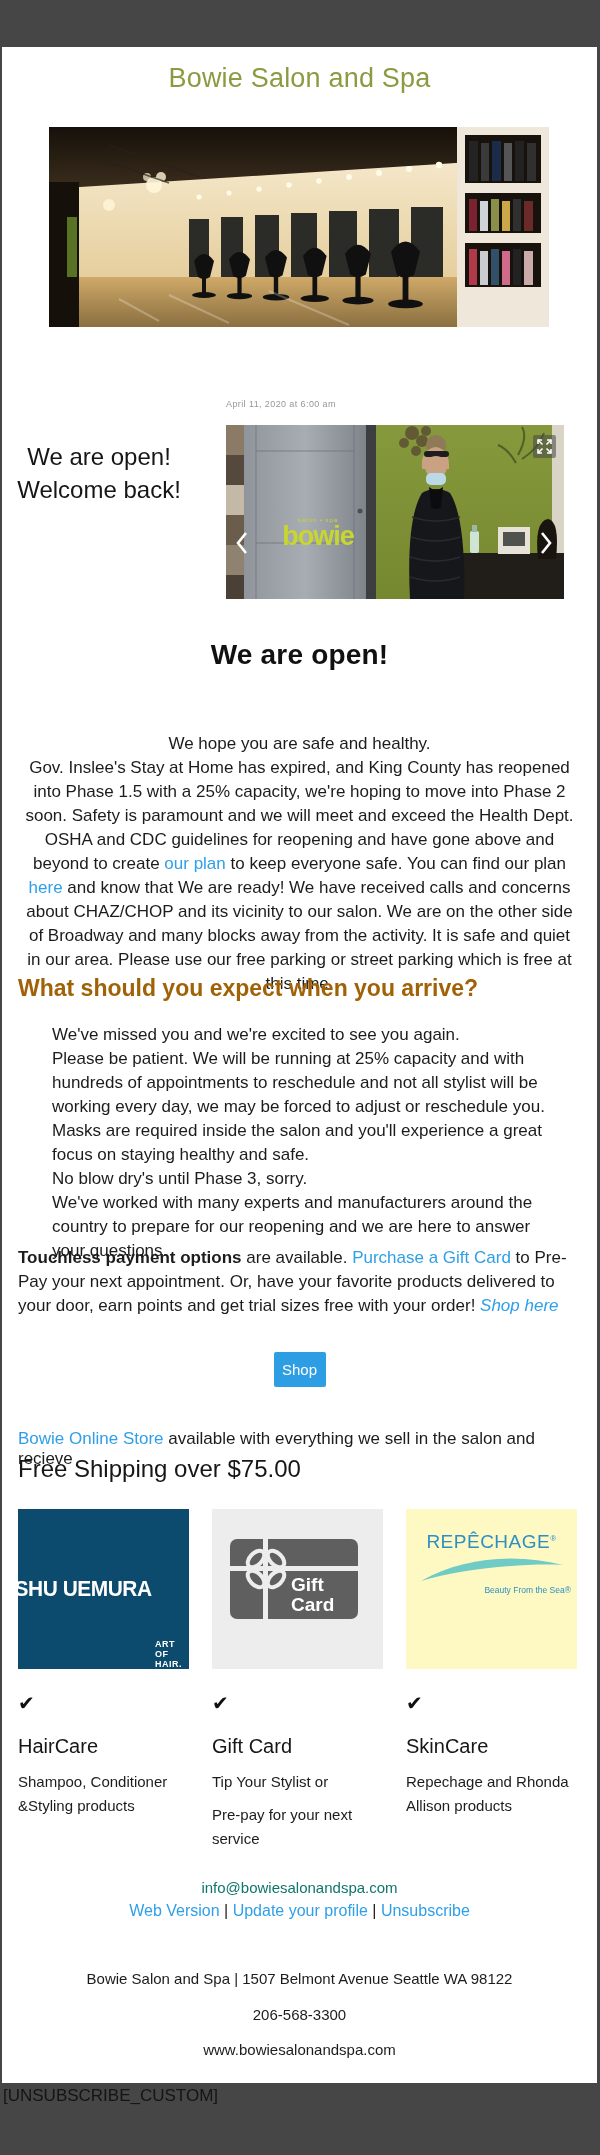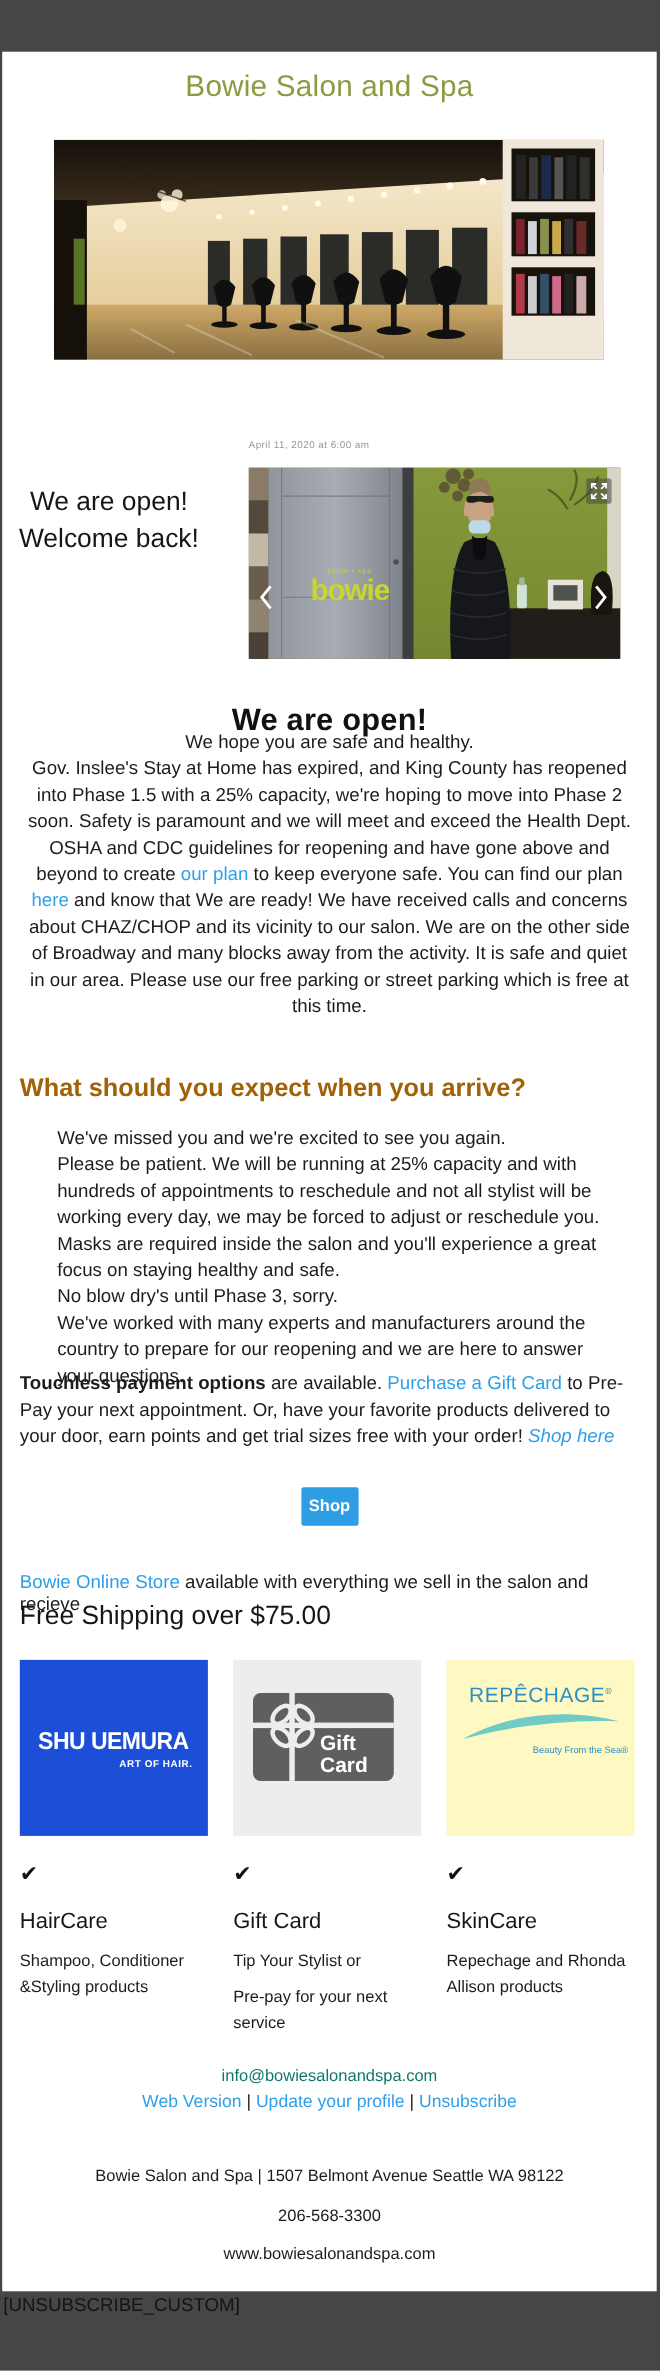--- a/index.html
+++ b/index.html
@@ -21,39 +21,39 @@
   .bowie-logo { position:absolute; left:52px; top:92px; width:80px; text-align:center; color:#c9d62f; }
   .bowie-logo .tag { display:block; font-size:6px; letter-spacing:1px; }
   .bowie-logo .word { display:block; font-size:27px; font-weight:bold; letter-spacing:-1px; line-height:26px; }
   .chev { position:absolute; top:105px; width:16px; height:26px; cursor:pointer; }
   .chev.left { left:8px; } .chev.right { right:10px; }
   .expand { position:absolute; top:10px; right:8px; width:23px; height:23px; background:rgba(70,70,70,.55);
             border-radius:2px; display:flex; align-items:center; justify-content:center; cursor:pointer; }
 
   .open-heading { position:absolute; top:592px; left:0; width:100%; text-align:center;
                   font-size:28px; font-weight:bold; color:#111; letter-spacing:0.2px; }
-  .open-para { position:absolute; top:616px; left:18px; width:559px; text-align:center;
+  .open-para { position:absolute; top:685px; left:18px; width:559px; text-align:center;
                font-size:17px; line-height:24px; color:#1c1c1c; }
   a.lnk { color:#2E9FE8; text-decoration:none; cursor:pointer; }
 
   .expect-heading { position:absolute; top:928px; left:16px; font-size:23px; font-weight:bold; color:#a16207; }
   .expect-list { position:absolute; top:976px; left:50px; width:515px;
                  font-size:17px; line-height:24px; color:#1c1c1c; }
   .payment { position:absolute; top:1199px; left:16px; width:560px; font-size:17px; line-height:24px; color:#1c1c1c; }
   .payment b { font-weight:bold; }
   .shop-btn { position:absolute; top:1305px; left:50%; transform:translateX(-50%);
               width:52px; height:35px; background:#2E9EE4; color:#fff; border:none; border-radius:2px;
-              font-size:15px; font-weight:bold; font-family:inherit; cursor:pointer; }
+              font-size:15px; font-weight:normal; font-family:inherit; cursor:pointer; }
   .store-line { position:absolute; top:1382px; left:16px; width:560px; font-size:17px; color:#1c1c1c; }
   .shipping { position:absolute; top:1408px; left:16px; font-size:24px; color:#161616; }
 
   .cols { position:absolute; top:1462px; left:16px; width:558px; display:flex; gap:23px; }
   .col { width:171px; }
   .pbox { width:171px; height:160px; position:relative; overflow:hidden; cursor:pointer; }
-  .pbox.shu { background:#1d4ed8; color:#fff; display:flex; flex-direction:column; justify-content:center; align-items:center; }
+  .pbox.shu { background:#0c4a6e; color:#fff; display:flex; justify-content:center; align-items:center; }
   .shu-name { font-size:22px; font-weight:bold; letter-spacing:-0.5px; transform:scaleX(0.95); white-space:nowrap; }
   .shu-tag { font-size:9px; font-weight:bold; letter-spacing:0.5px; align-self:flex-end; margin:2px 14px 0 0; }
   .pbox.giftbox { background:#EDEDEE; }
   .pbox.repbox { background:#fef9c3; padding-top:22px; text-align:center; }
   .rep-name { color:#2D8FC4; font-size:19px; letter-spacing:0.5px; white-space:nowrap; }
   .rep-name sup { font-size:8px; }
   .rep-tag { display:block; text-align:right; padding-right:6px; color:#2D8FC4; font-size:8.5px; margin-top:-4px; }
   .check { margin-top:22px; font-size:20px; font-weight:bold; color:#111; }
   .col-title { margin-top:20px; font-size:20px; color:#161616; }
   .col-desc { margin-top:12px; font-size:15px; line-height:24px; color:#1c1c1c; }

